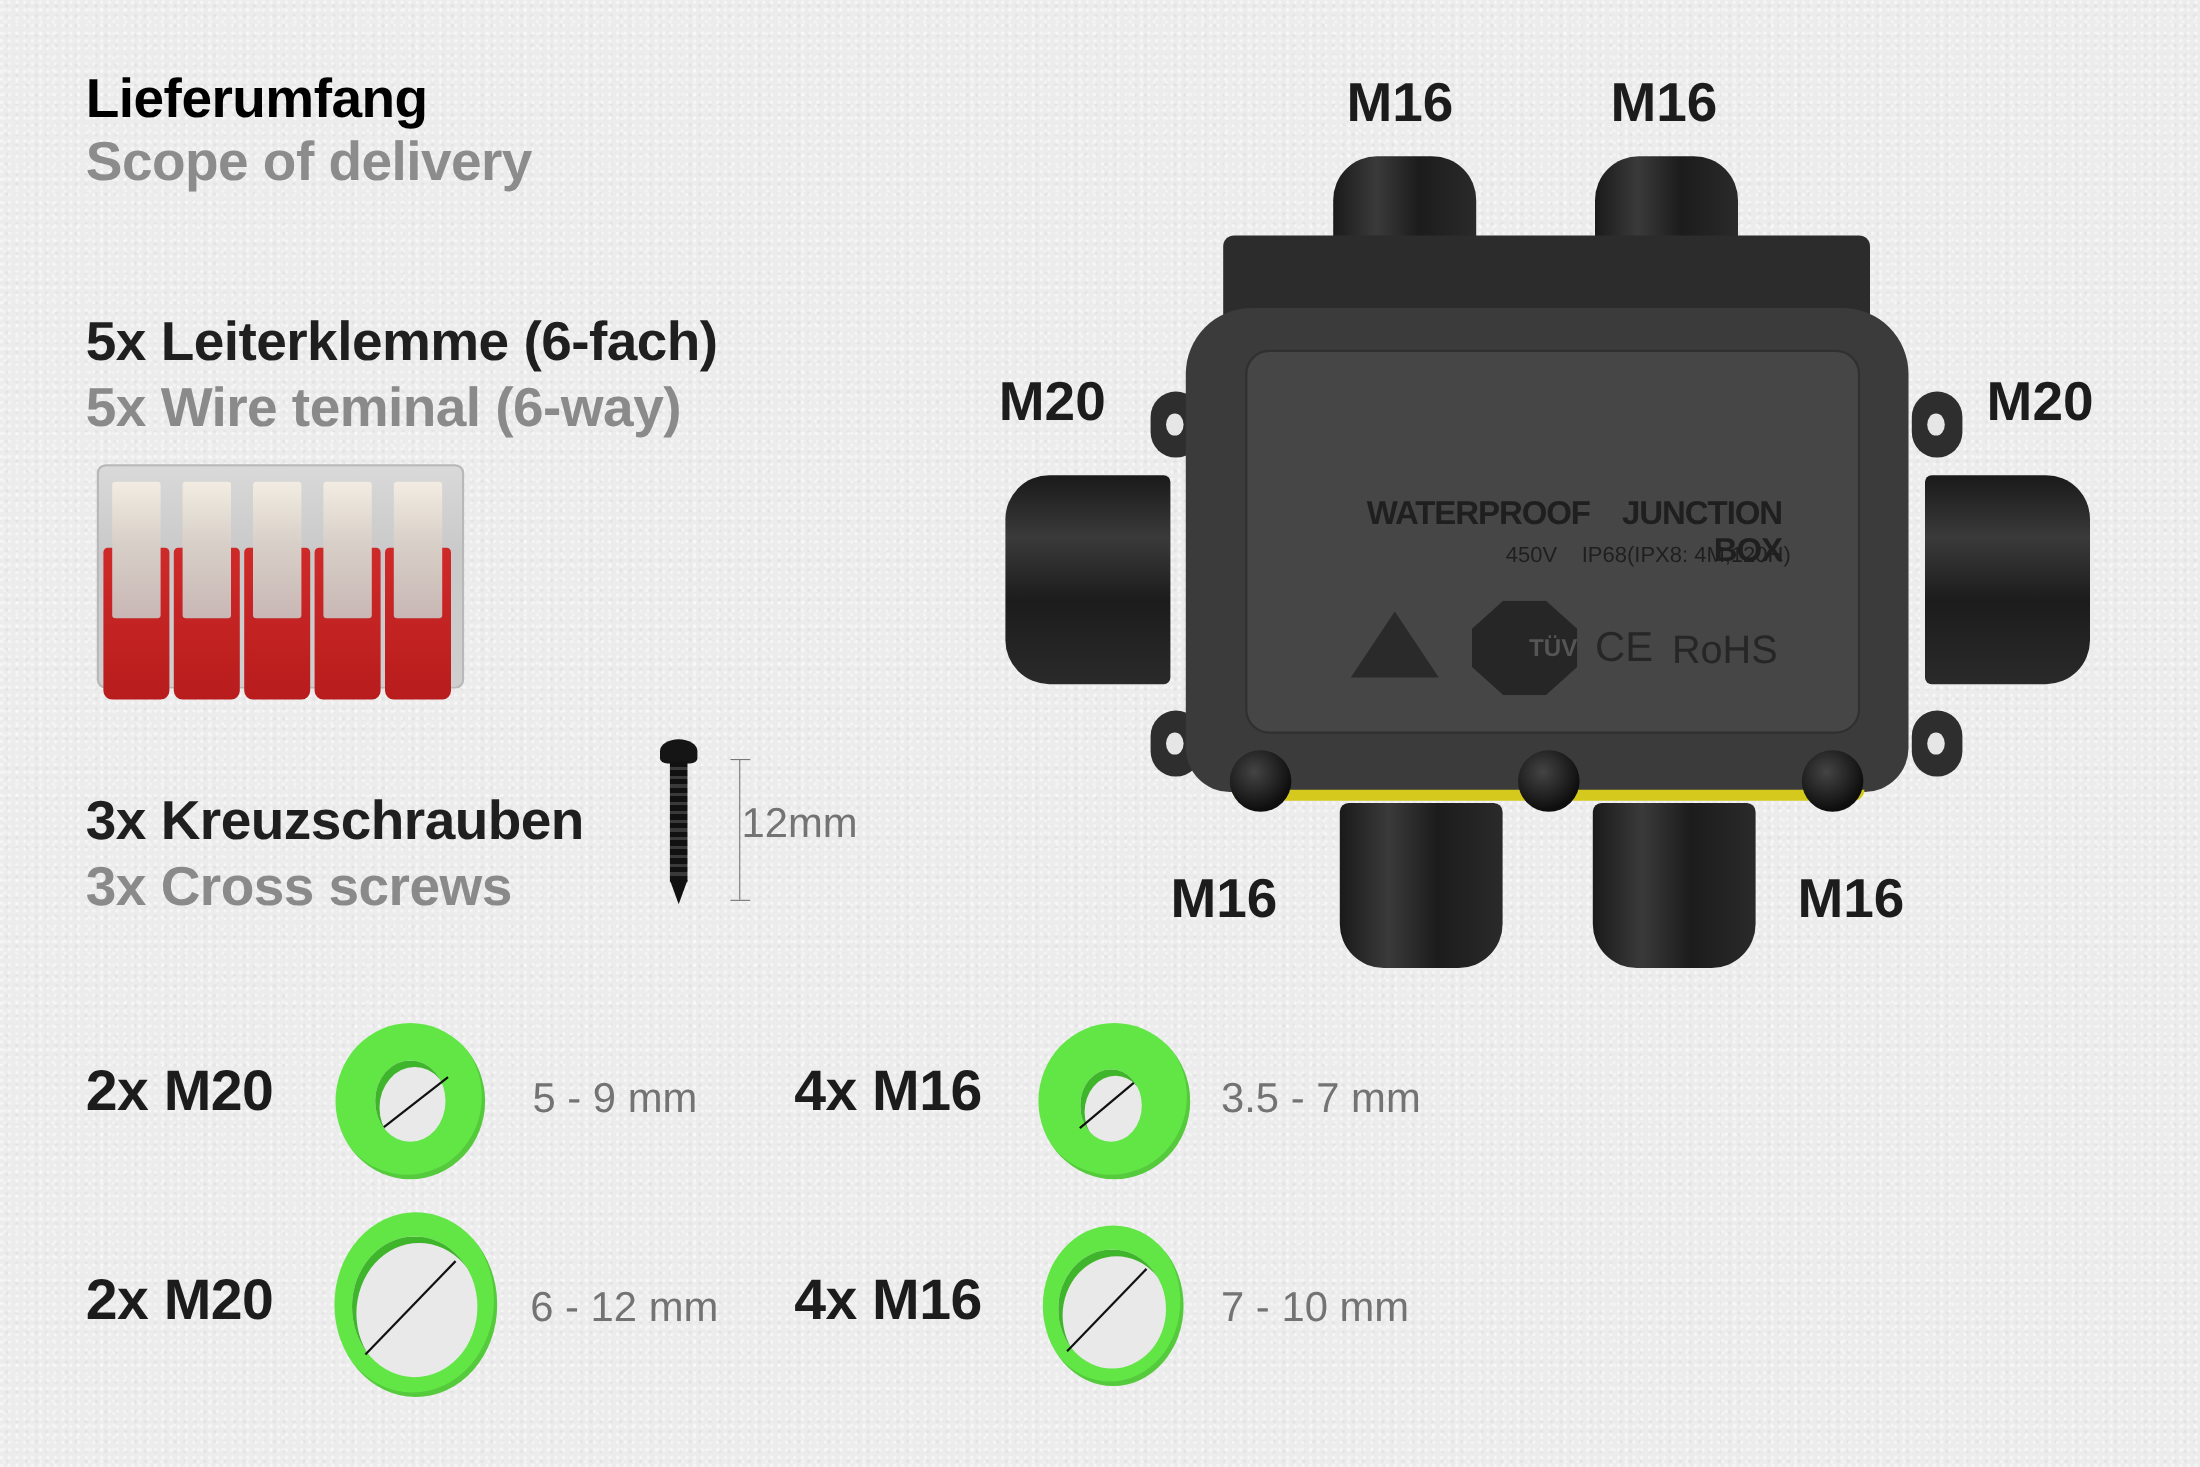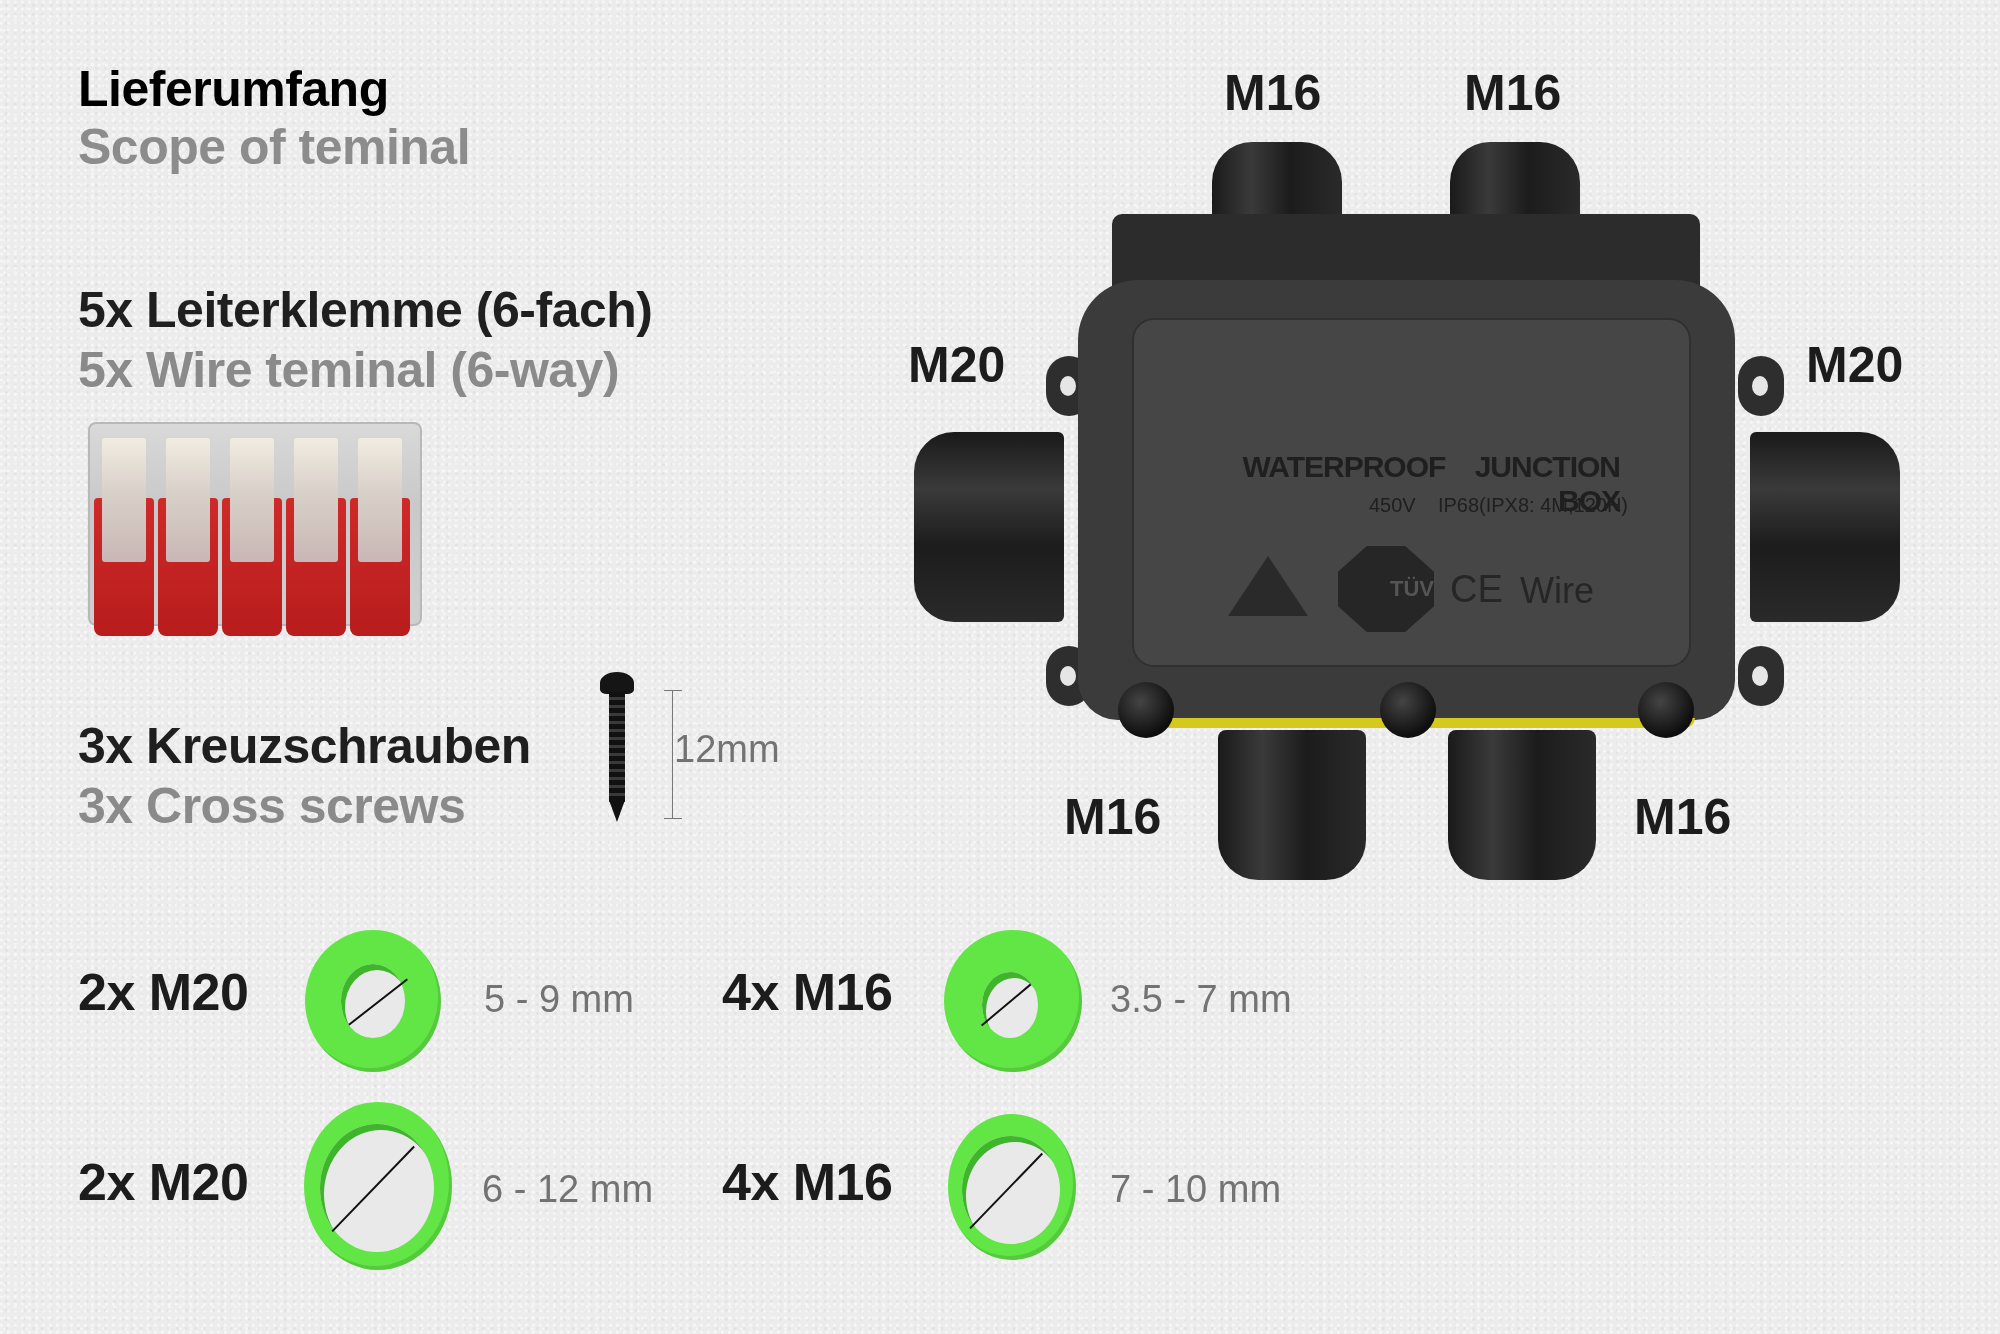--- a/index.html
+++ b/index.html
@@ -51,21 +51,21 @@
   .lug .lh{position:absolute;left:14px;top:20px;width:16px;height:20px;border-radius:50%;background:#e6e6e6;}
   .screwhead{width:56px;height:56px;border-radius:50%;background:radial-gradient(circle at 40% 35%,#444,#0e0e0e 70%);}
   .yellow{height:10px;background:#d5c91e;border-radius:0 0 20px 20px;}
   .jb-text{color:#1f1f1f;font-family:"Liberation Sans",sans-serif;font-weight:700;text-align:right;}
   .m-label{color:#1c1c1c;font-weight:700;font-size:50px;}
 </style>
 </head>
 <body>
 
 <div class="abs h-de" style="left:78px;top:60px;">Lieferumfang</div>
-<div class="abs h-en" style="left:78px;top:118px;">Scope of teminal</div>
+<div class="abs h-en" style="left:78px;top:118px;">Scope of delivery</div>
 
 <div class="abs h-mix" style="left:78px;top:280px;">
   <span class="dark q">5x</span>
   <span class="dark q">Leiterklemme (6-fach)</span>
 </div>
 <div class="abs h-mix" style="left:78px;top:340px;">
   <span class="grey q">5x</span>
   <span class="grey q">Wire teminal (6-way)</span>
 </div>
 <div class="abs terminal">
@@ -169,17 +169,17 @@
   <span>WATERPROOF</span>&nbsp;&nbsp;&nbsp;
   <span>JUNCTION BOX</span>
 </div>
 <div class="abs jb-text" style="left:1288px;top:494px;width:340px;font-size:20px;font-weight:400;">
   <span>450V</span>&nbsp;&nbsp;&nbsp;
   <span>IP68(IPX8: 4M,120H)</span>
 </div>
 <div class="abs" style="left:1228px;top:556px;width:0;height:0;border-left:40px solid transparent;border-right:40px solid transparent;border-bottom:60px solid #2a2a2a;"></div>
 <div class="abs jb-text" style="left:1338px;top:546px;width:96px;height:86px;background:#262626;color:#555;font-size:22px;line-height:86px;clip-path:polygon(30% 0,70% 0,100% 30%,100% 70%,70% 100%,30% 100%,0 70%,0 30%);">TÜV</div>
 <div class="abs jb-text" style="left:1450px;top:568px;font-size:38px;color:#262626;font-weight:400;">CE</div>
-<div class="abs jb-text" style="left:1520px;top:570px;font-size:36px;color:#262626;font-weight:400;">Wire</div>
+<div class="abs jb-text" style="left:1520px;top:570px;font-size:36px;color:#262626;font-weight:400;">RoHS</div>
 
 <div class="abs screwhead" style="left:1118px;top:682px;"></div>
 <div class="abs screwhead" style="left:1380px;top:682px;"></div>
 <div class="abs screwhead" style="left:1638px;top:682px;"></div>
 
 </body></html>

